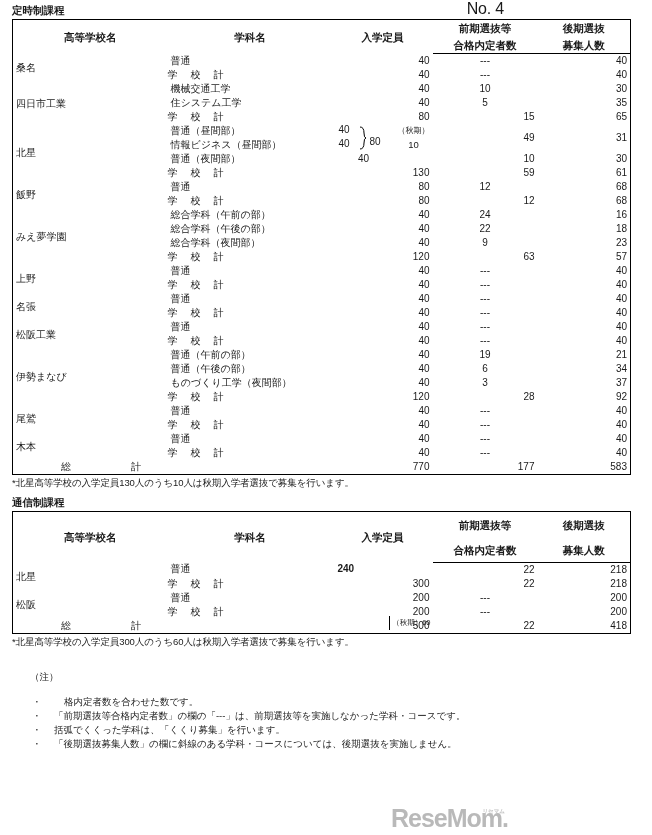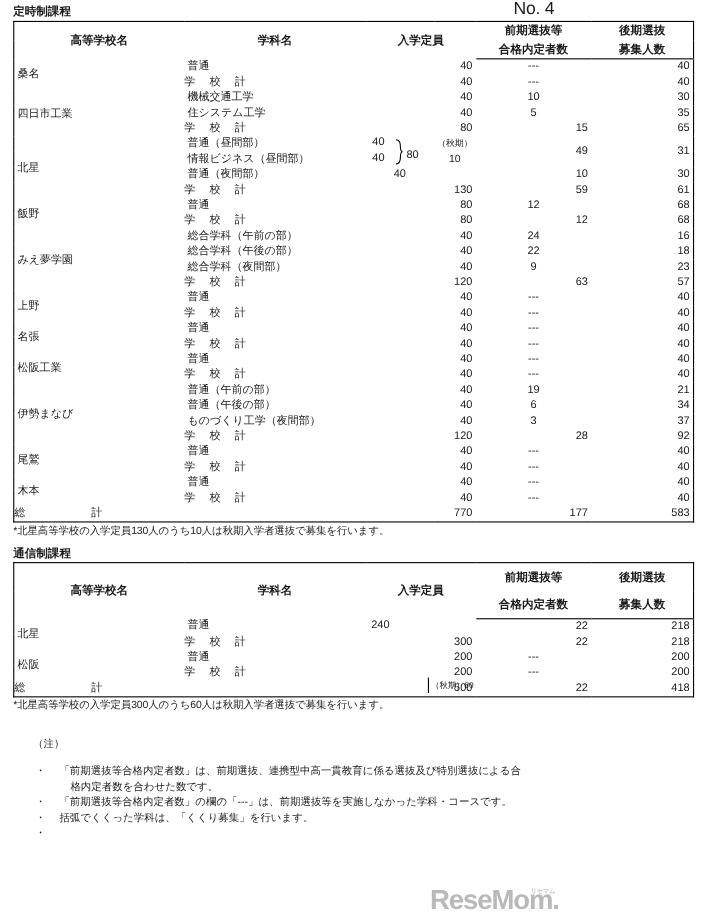--- a/index.html
+++ b/index.html
@@ -65,21 +65,21 @@
   .r{text-align:right;padding-right:3px !important;}
 
   .school{text-align:left;padding-left:3px !important;vertical-align:top;}
   .school span{display:block;padding-top:1px;}
 
   
   .tally{letter-spacing:0;text-align:center;}
   .tally i{font-style:normal;display:inline-block;}
   .tally i+i{margin-left:13px;}
 
-  .grand{}
+  .grand{margin-left:48px;}
   .grand i{font-style:normal;display:inline-block;}
   .grand i+i{margin-left:60px;}
 
   
   .kukuri{position:relative;padding:0 !important;}
   .kukuri-inner{
     position:relative;height:100%;display:flex;align-items:center;
   }
   .kukuri-num{
     position:absolute;left:6px;font-size:10px;line-height:12px;
@@ -95,21 +95,21 @@
   .autumnbox{
     border-left:1px solid #000;
     text-align:center;font-size:8.5px;line-height:11px;
     padding:0 !important;
   }
   .autumnbox .a1{display:block;font-size:8px;}
   .autumnbox .a2{display:block;font-size:9.5px;}
 
   
   .capcell-split{position:relative;padding:0 !important;}
-  .capcell-split .base{position:absolute;left:5px;top:0;line-height:14px;font-size:10px;}
+  .capcell-split .base{position:absolute;left:5px;top:0;line-height:14px;font-size:10px;font-weight:bold;}
   .capcell-split .chip{
     position:absolute;right:0;top:16px;height:14px;line-height:14px;
     border-left:1px solid #000;
     font-size:7.5px;padding:0 2px;white-space:nowrap;margin-top:38px;
   }
 
   
   .foot{
     font-size:9.5px;
     margin:1px 12px 0 12px;
@@ -466,24 +466,24 @@
           <td class="r vL hTop-solid">418</td>
         </tr>
       </tbody>
   </table>
 
   <div class="foot">*北星高等学校の入学定員300人のうち60人は秋期入学者選抜で募集を行います。</div>
 
   <div class="notes">
     <div class="nt-title">（注）</div>
     <ul id="notes-list">
-        <li><span class="bullet">・</span><span>「前期選抜等合格内定者数」は、前期選抜、連携型中高一貫教育に係る選抜及び特別選抜による合</span><span class="cont">格内定者数を合わせた数です。</span></li>
+        <li><span class="bullet">・</span><span class="cont">格内定者数を合わせた数です。</span></li>
         <li><span class="bullet">・</span><span>「前期選抜等合格内定者数」の欄の「---」は、前期選抜等を実施しなかった学科・コースです。</span></li>
         <li><span class="bullet">・</span><span>括弧でくくった学科は、「くくり募集」を行います。</span></li>
-        <li><span class="bullet">・</span></li>
+        <li><span class="bullet">・</span><span>「後期選抜募集人数」の欄に斜線のある学科・コースについては、後期選抜を実施しません。</span></li>
       </ul>
   </div>
 
   <div class="wm">
     <span class="ruby">リセマム</span>
     <span>ReseMom</span><span class="dot">.</span>
   </div>
 
 </div>
 

